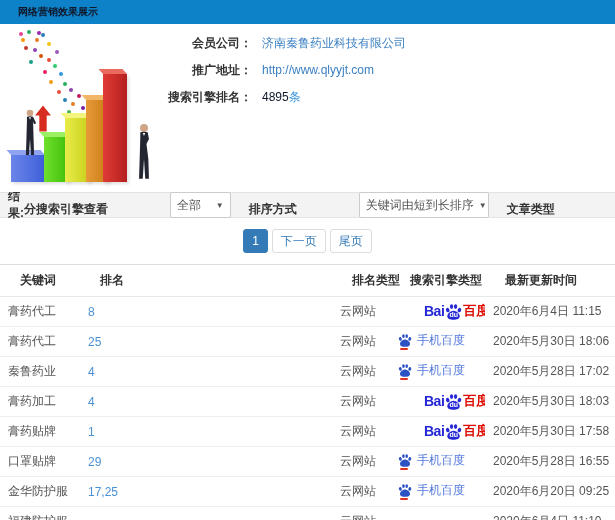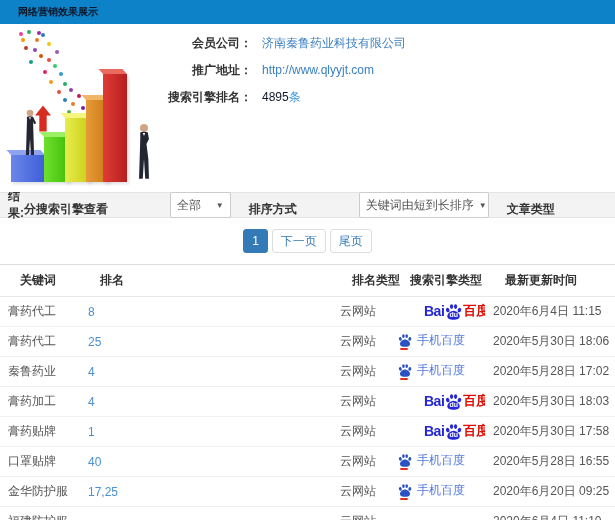--- a/index.html
+++ b/index.html
@@ -286,21 +286,21 @@
                   <path d="M50 42 C67 42 89 60 89 76 C89 91 72 98 50 98 C28 98 11 91 11 76 C11 60 33 42 50 42Z" fill="#2628d6"></path>
                 </svg>
                 <i class="bd-du">du</i>
               </span>
               <span class="bd-cn">百度</span>
             </span></td>
           <td>2020年5月30日 17:58</td>
         </tr>
         <tr>
           <td>口罩贴牌</td>
-          <td class="td-rank"><span>40</span></td>
+          <td class="td-rank"><span>29</span></td>
           <td>云网站</td>
           <td><span class="bdm-logo">
               <span class="bdm-paw">
                 <svg viewBox="0 0 100 100" aria-hidden="true">
                   <ellipse cx="14" cy="38" rx="11" ry="14" transform="rotate(-22 14 38)" fill="#2b52c4"></ellipse>
                   <ellipse cx="38" cy="16" rx="10" ry="15" fill="#2b52c4"></ellipse>
                   <ellipse cx="63" cy="16" rx="10" ry="15" fill="#2b52c4"></ellipse>
                   <ellipse cx="87" cy="38" rx="11" ry="14" transform="rotate(22 87 38)" fill="#2b52c4"></ellipse>
                   <path d="M50 42 C67 42 89 60 89 76 C89 91 72 98 50 98 C28 98 11 91 11 76 C11 60 33 42 50 42Z" fill="#2b52c4"></path>
                 </svg>

